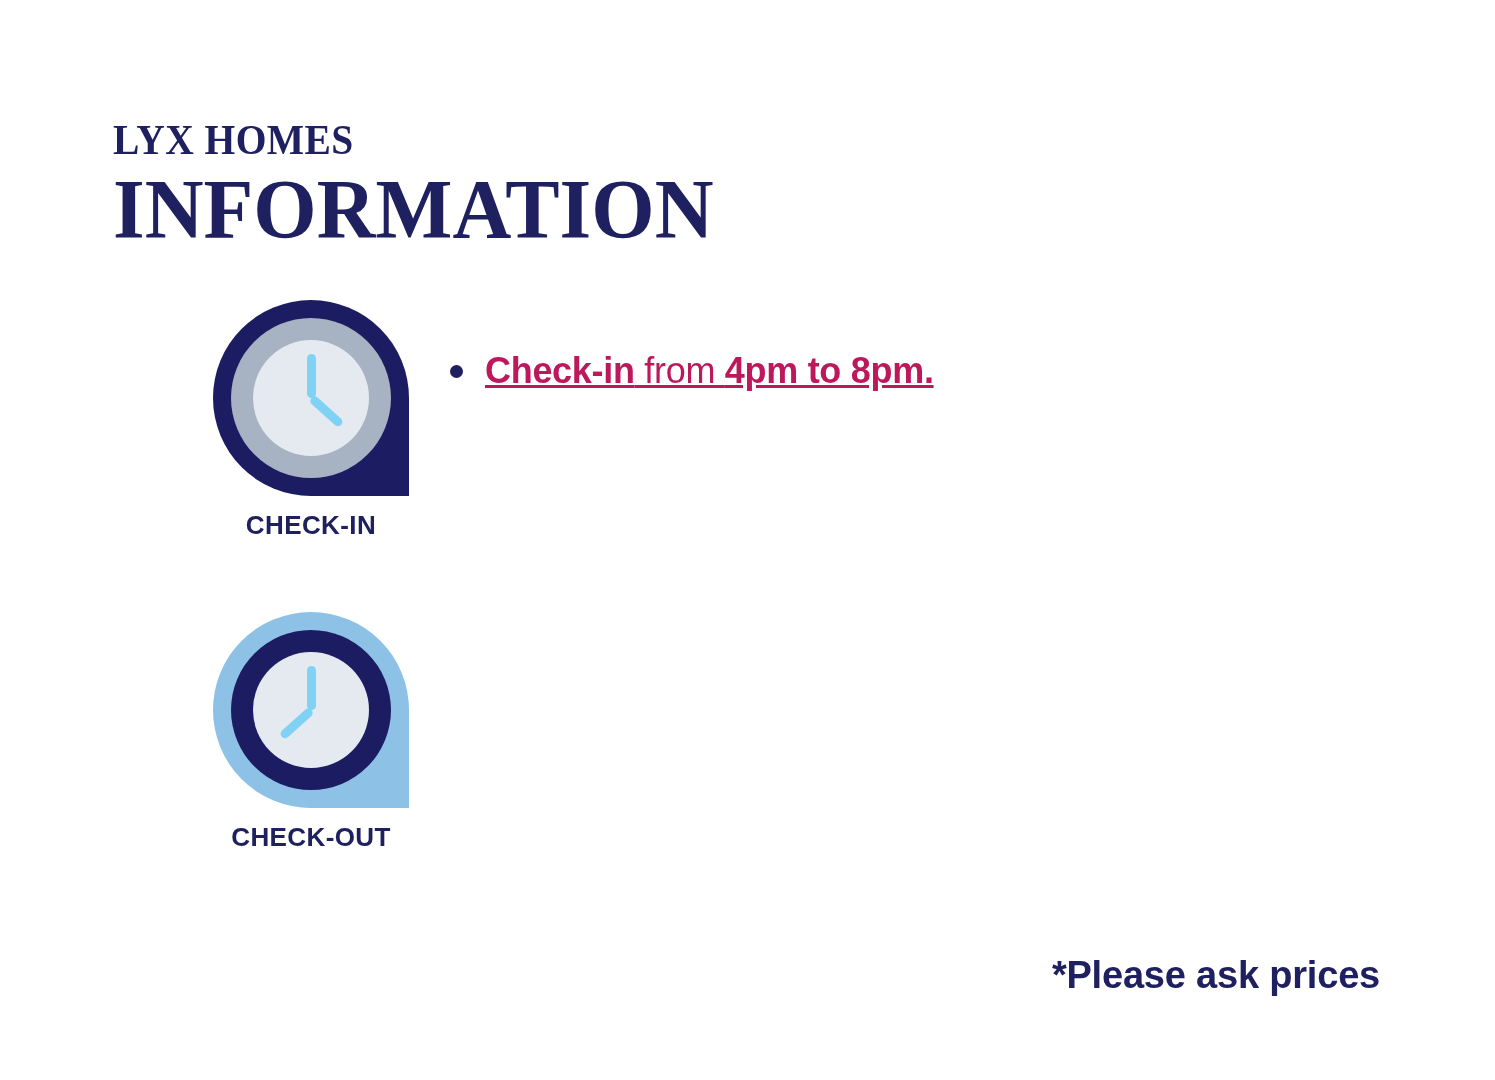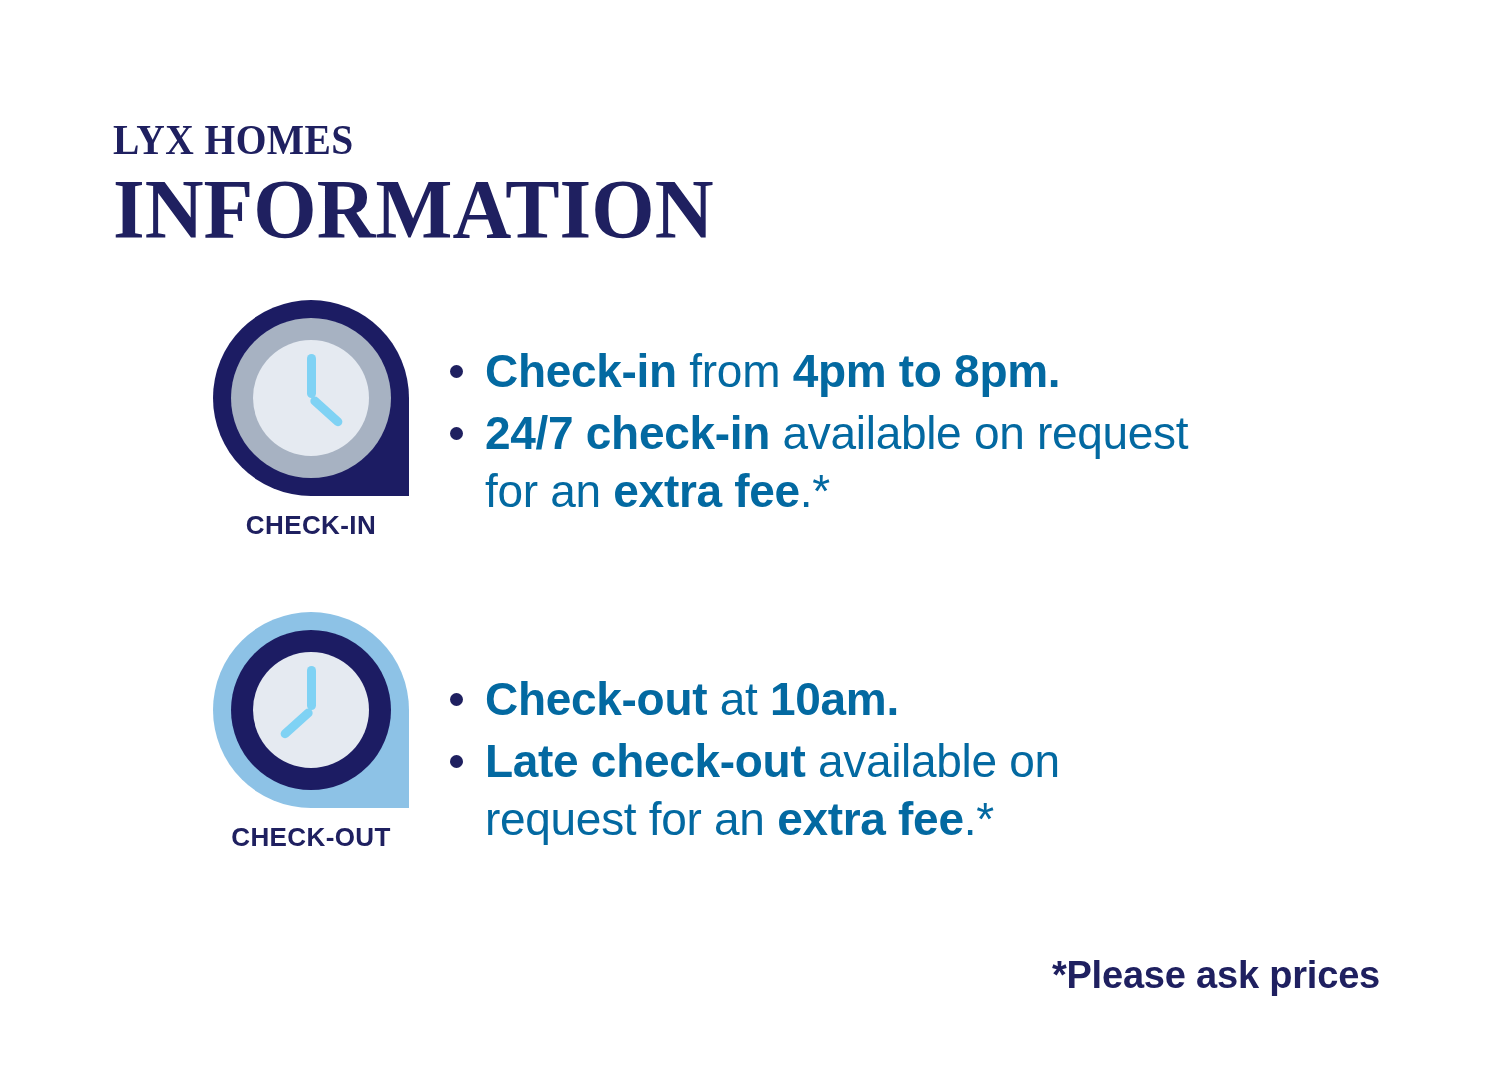--- a/index.html
+++ b/index.html
@@ -152,26 +152,27 @@
   .bullet-dot {
     flex: 0 0 auto;
     width: 13px;
     height: 13px;
     border-radius: 50%;
     background: #1f2060;
     margin-top: 23px;
     margin-right: 22px;
   }
   .bullet-text {
-    color: #0369a1;
-    font-family: "Liberation Sans", sans-serif;
-    font-size: 46px;
+    color: #be185d;
+    font-family: "Liberation Sans", sans-serif;
+    font-size: 36px;
     line-height: 58px;
     font-weight: 400;
     letter-spacing: -0.3px;
+    text-decoration: underline;
   }
   .bullet-text b { font-weight: bold; }
 
   
   .footnote {
     position: absolute;
     right: 115px;
     top: 918px;
     color: #1f2060;
     font-family: "Liberation Sans", sans-serif;
@@ -202,46 +203,32 @@
           </div>
         </div>
       </div>
       <div class="icon-label">CHECK-IN</div>
     </div>
     <div class="bullets">
       <div class="bullet-row">
         <span class="bullet-dot"></span>
         <span class="bullet-text"><b>Check-in</b><span> from </span><b>4pm to 8pm.</b></span>
       </div>
-      <div class="bullet-row">
-        <span class="bullet-dot"></span>
-        <span class="bullet-text"><b>24/7 check-in</b><span> available on request for an </span><b>extra fee</b><span>.*</span></span>
-      </div>
     </div>
   </div>
 
   <div class="section section-checkout">
     <div class="icon-block">
       <div class="pin pin-checkout">
         <div class="ring ring-checkout">
           <div class="face">
             <div class="hand hand-minute"></div>
             <div class="hand hand-hour checkout-hour"></div>
           </div>
         </div>
       </div>
       <div class="icon-label">CHECK-OUT</div>
     </div>
-    <div class="bullets bullets-checkout">
-      <div class="bullet-row">
-        <span class="bullet-dot"></span>
-        <span class="bullet-text"><b>Check-out</b><span> at </span><b>10am.</b></span>
-      </div>
-      <div class="bullet-row">
-        <span class="bullet-dot"></span>
-        <span class="bullet-text"><b>Late check-out</b><span> available on request for an </span><b>extra fee</b><span>.*</span></span>
-      </div>
-    </div>
   </div>
 
   <div class="footnote">*Please ask prices</div>
 
 </div>
 
 </body></html>

